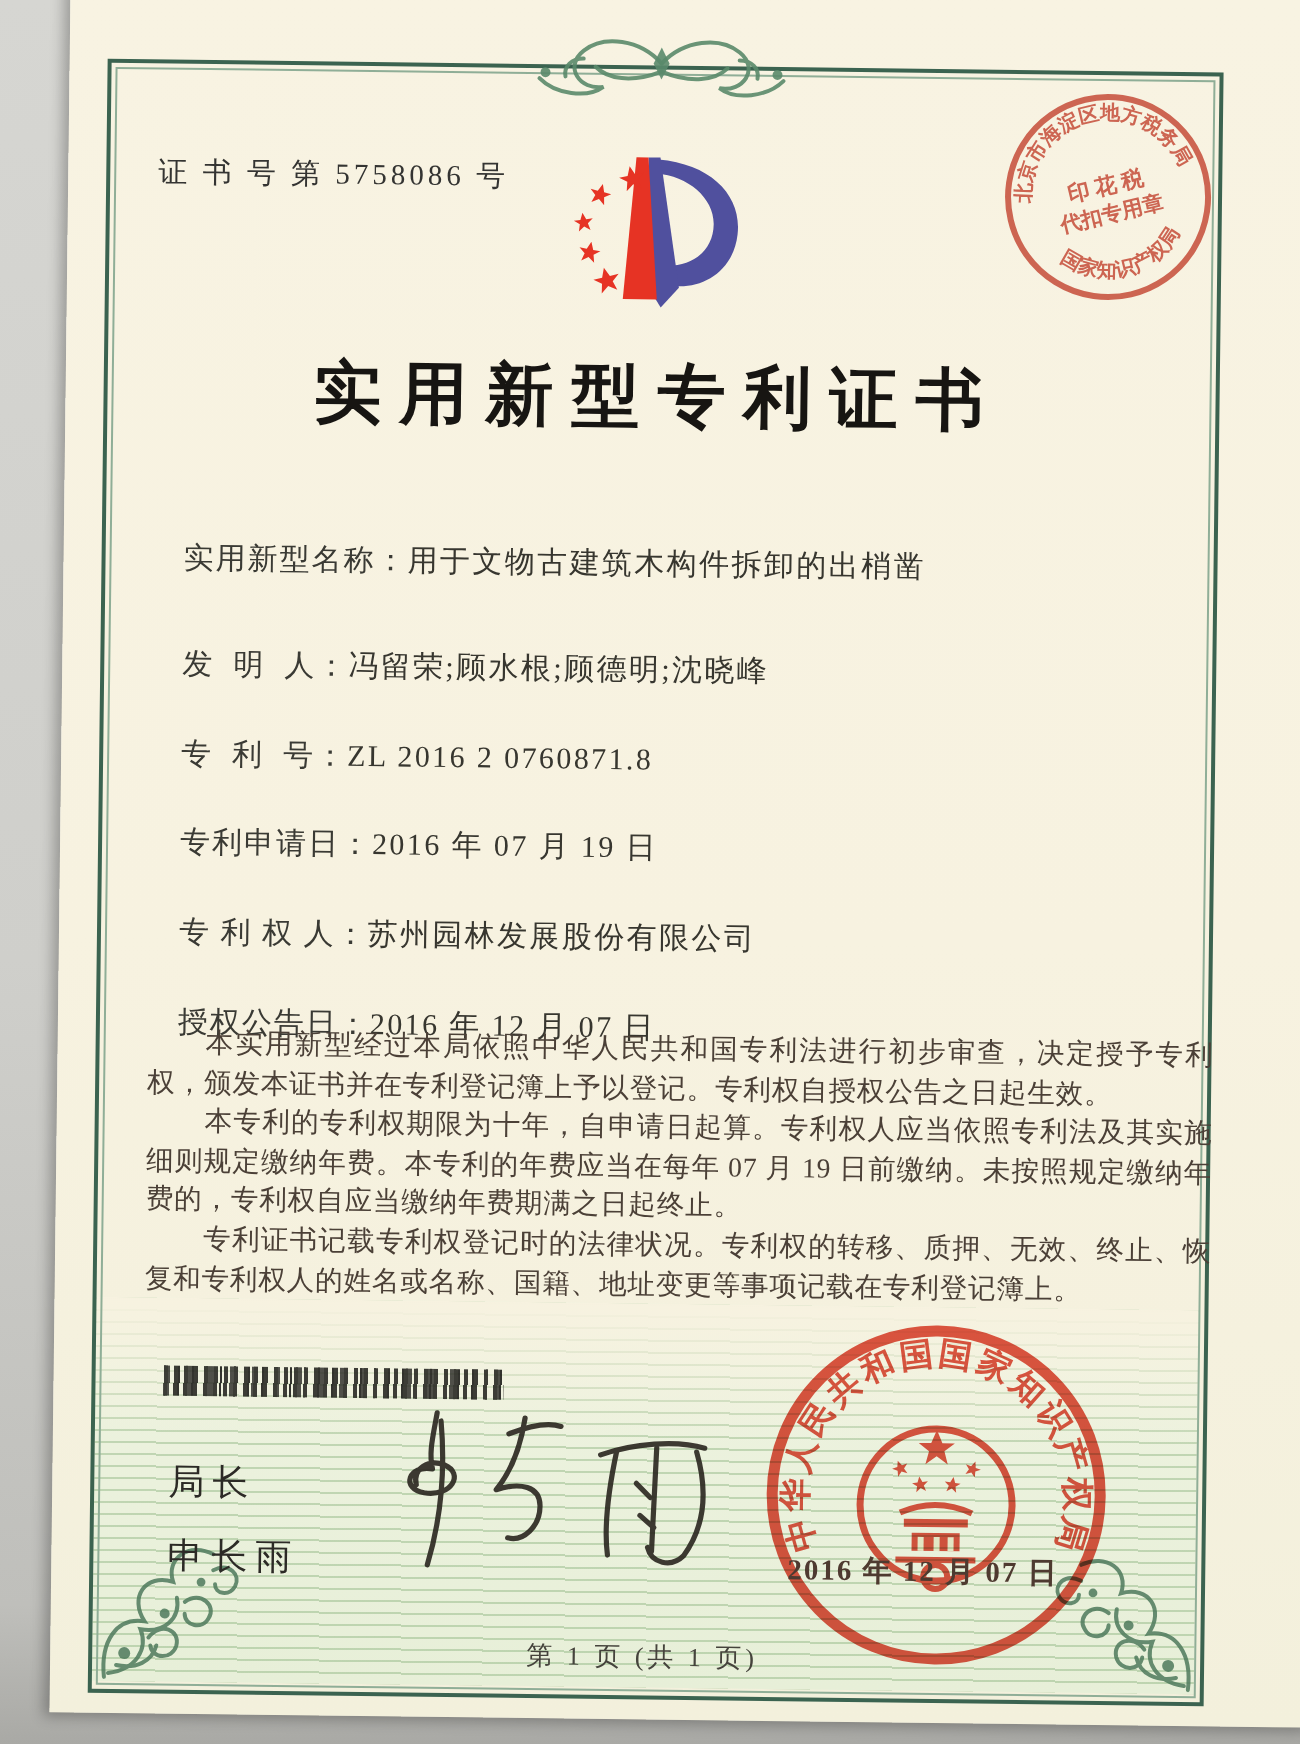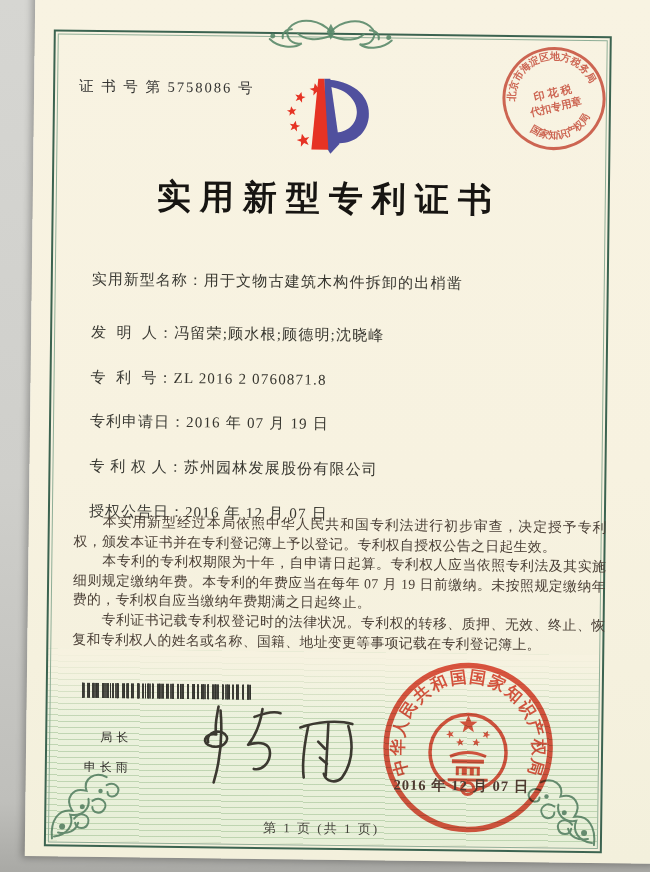--- a/index.html
+++ b/index.html
@@ -47,21 +47,21 @@
   }
   .paras p{margin:0;text-indent:2.1em;}
   .barcode{
     position:absolute;left:55px;top:692px;width:170px;height:15px;
     background-image:
       repeating-linear-gradient(90deg,#24241f 0 2px,rgba(0,0,0,0) 2px 5px),
       repeating-linear-gradient(90deg,#191916 0 1px,rgba(0,0,0,0) 1px 7px),
       repeating-linear-gradient(90deg,rgba(25,25,22,.85) 0 3px,rgba(0,0,0,0) 3px 11px);
     opacity:.88;
   }
-  .signoff{position:absolute;left:58px;top:738px;font-size:12px;color:#2c2a26;letter-spacing:4px;text-align:right;}
+  .signoff{position:absolute;left:58px;top:738px;font-size:18px;color:#2c2a26;letter-spacing:4px;}
   .signoff div{margin-bottom:13px;white-space:pre;}
   .sig-svg{position:absolute;left:150px;top:704px;}
   .seal-svg{position:absolute;left:347px;top:657px;mix-blend-mode:multiply;}
   .seal-date{
     position:absolute;left:368px;top:781px;width:180px;font-size:14.5px;font-weight:600;
     color:#4e3a30;letter-spacing:1px;white-space:pre;
   }
   .stamp-svg{position:absolute;left:462px;top:44px;mix-blend-mode:multiply;}
   .logo-svg{position:absolute;left:240px;top:80px;}
   .footer-page{

